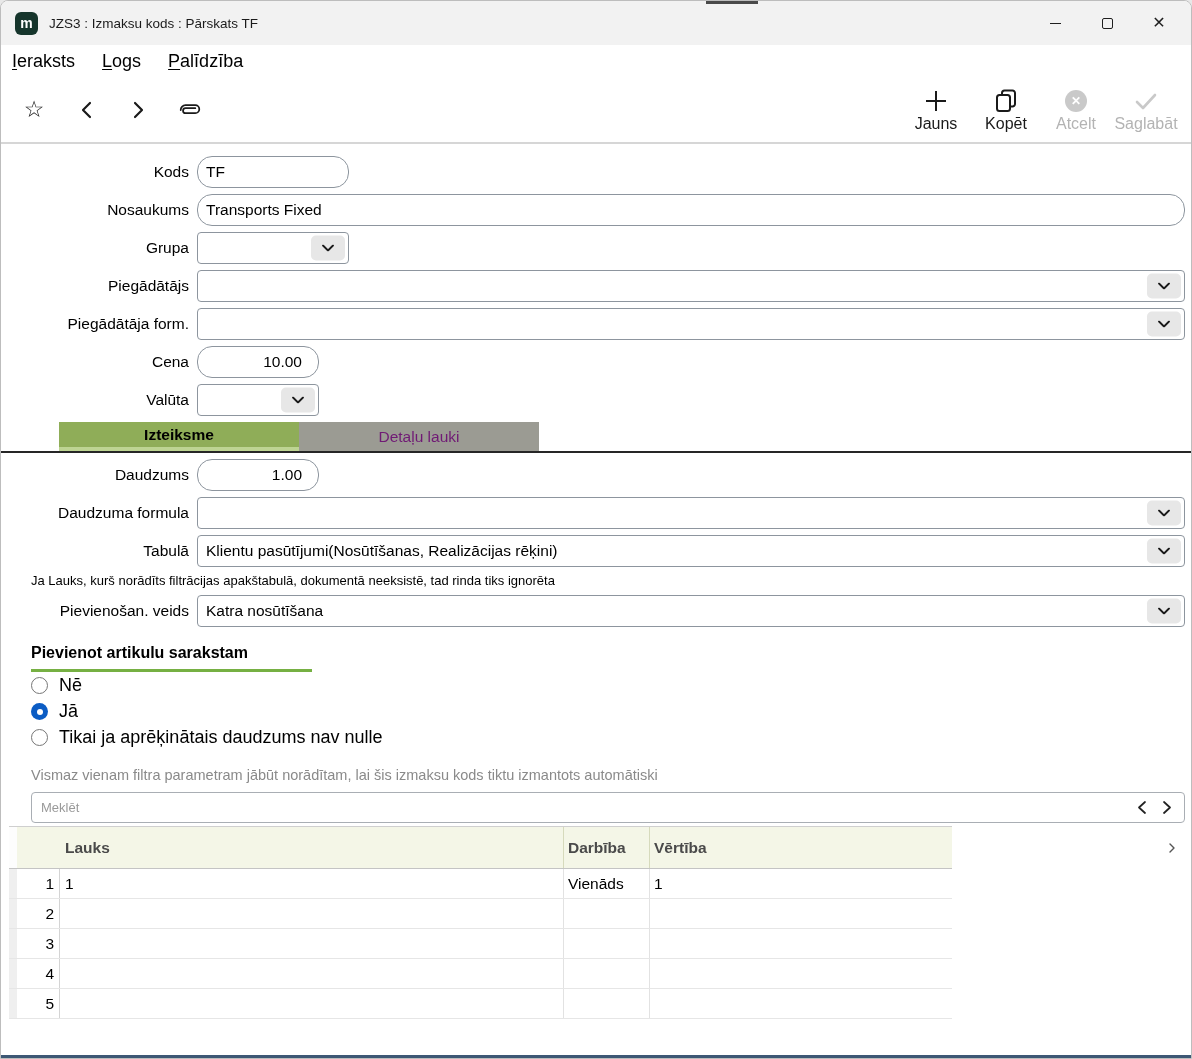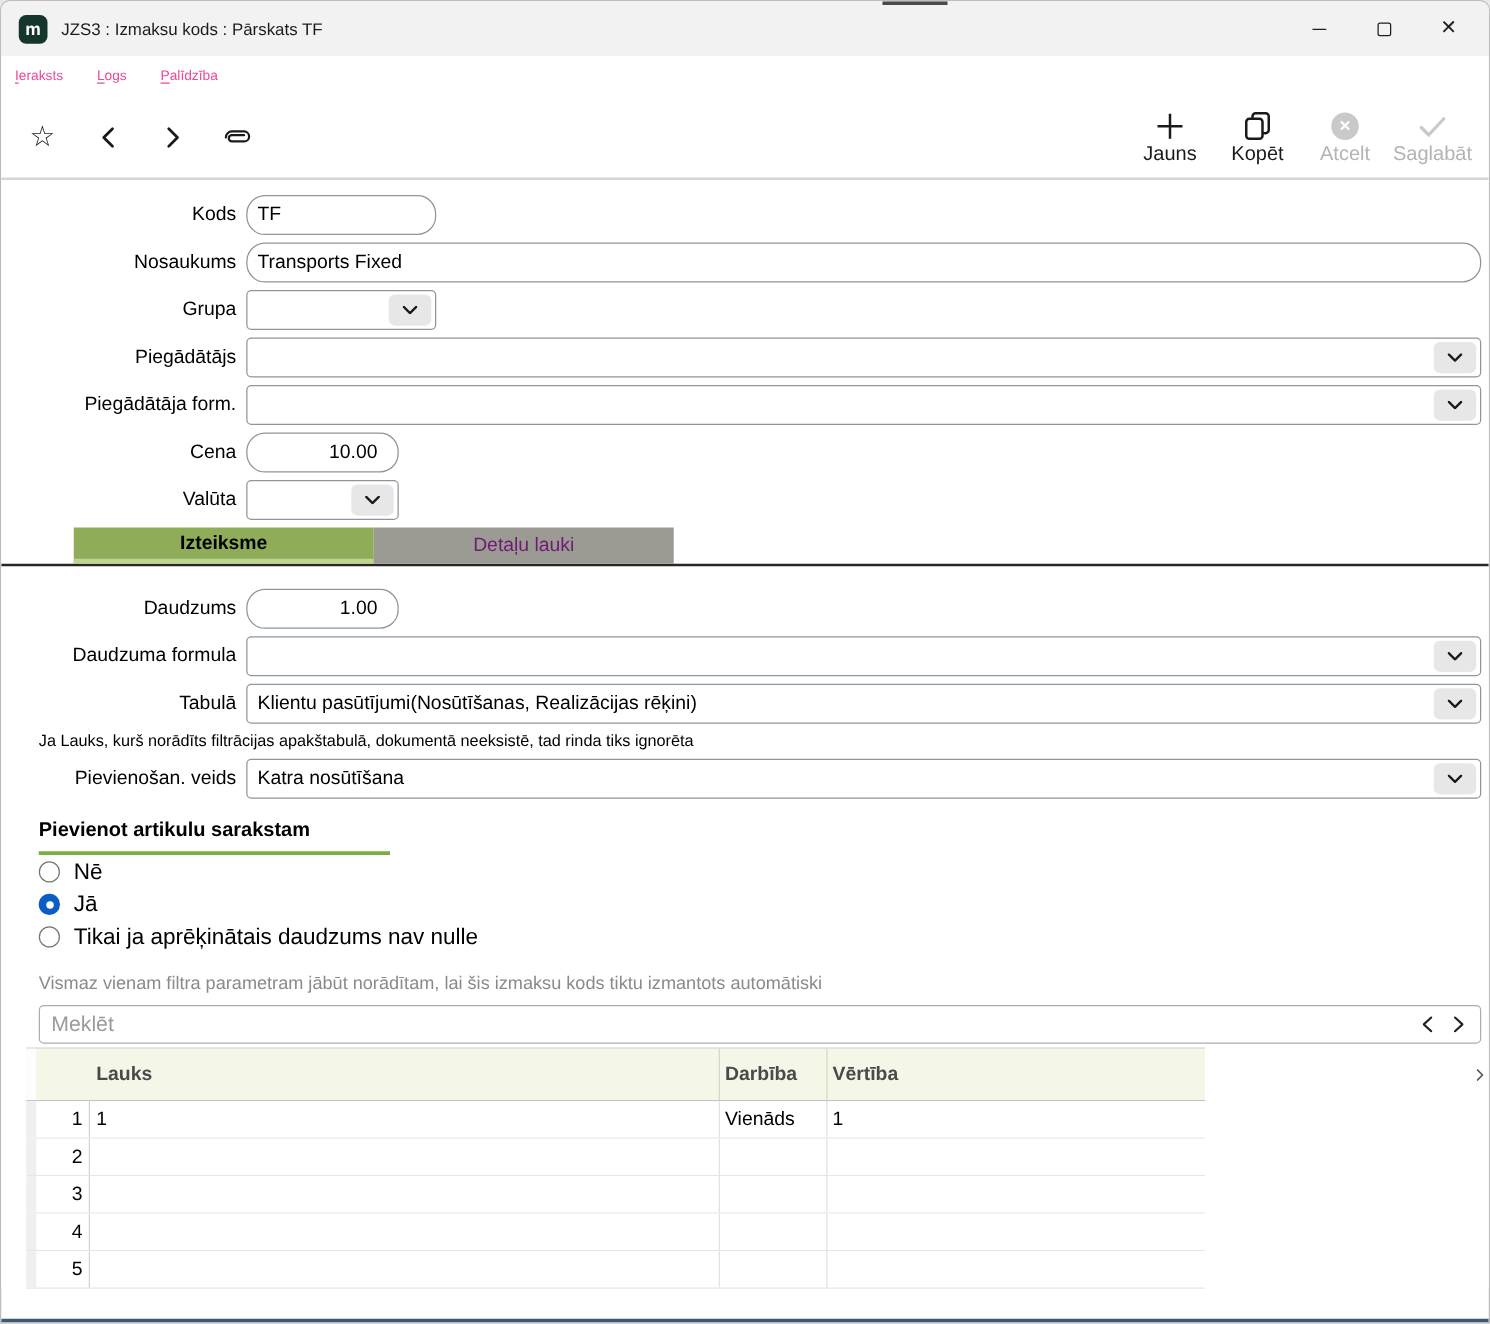--- a/index.html
+++ b/index.html
@@ -19,21 +19,21 @@
     font-size:14px; font-weight:bold; display:flex; align-items:center; justify-content:center; flex:none; }
   .title-text { margin-left:11px; font-size:13.5px; color:#1b1b1b; }
   .win-controls { margin-left:auto; display:flex; height:44px; }
   .win-btn { width:52px; height:44px; display:flex; align-items:center; justify-content:center; cursor:default; }
   .glyph-min { width:11px; height:0; border-top:1.4px solid #1f1f1f; display:block; }
   .glyph-max { width:11px; height:11px; border:1.4px solid #1f1f1f; border-radius:2px; display:block; }
   .glyph-close { font-size:16px; color:#1f1f1f; line-height:1; font-weight:400; }
 
   
   .menubar { height:32px; background:#fff; display:flex; align-items:center; padding-left:11px; gap:27px; }
-  .menu-item { font-size:11px; color:#ec4899; }
+  .menu-item { font-size:18px; color:#000000; }
   .menu-item .accel { text-decoration:underline; text-underline-offset:2px; }
 
   
   .toolbar { height:67px; background:#fff; border-bottom:2px solid #d6d6d6; display:flex; align-items:center; padding:0 8px 0 20px; }
   .tool-icon-btn { width:26px; height:30px; display:flex; align-items:center; justify-content:center; margin-right:26px; }
   .star-glyph { font-size:23px; line-height:1; color:#1a1a1a; }
   .tb-right { margin-left:auto; display:flex; gap:4px; padding-right:4px; }
   .big-btn { width:66px; display:flex; flex-direction:column; align-items:center; justify-content:center; padding-top:2px; }
   .big-btn .ic { height:26px; display:flex; align-items:center; justify-content:center; }
   .big-btn .lbl { font-size:16px; margin-top:1px; color:#1a1a1a; }
@@ -55,44 +55,44 @@
   .combo .chev-btn { position:absolute; right:3px; top:50%; transform:translateY(-50%); width:34px; height:25px;
     background:#e7e7e7; border-radius:5px; display:flex; align-items:center; justify-content:center; }
 
   
   .tabs { display:flex; margin-left:58px; width:480px; height:29px; }
   .tab { flex:1; display:flex; align-items:center; justify-content:center; font-size:15.5px; }
   .tab.active { background:#8fad58; color:#000; font-weight:bold; border-bottom:4px solid #bdd492; }
   .tab.inactive { background:#9b9b93; color:#701a75; }
   .dark-divider { height:2px; background:#262626; width:100%; }
 
-  .expr-area { padding-top:18px; }
+  .expr-area { padding-top:6px; }
   .note { margin:4px 0 7px 30px; font-size:13px; color:#000; }
   .section-h { margin:17px 0 0 30px; font-size:16px; font-weight:bold; color:#000; }
   .section-underline { margin:7px 0 0 30px; width:281px; height:3px; background:#76b043; }
 
   .radio-row { display:flex; align-items:center; gap:11px; margin-left:30px; height:25px; margin-top:1px; }
   .radio-row:first-of-type { margin-top:20px; }
   .radio { width:17px; height:17px; border-radius:50%; border:1.5px solid #767676; background:#fff; flex:none; position:relative; }
   .radio.checked { border:none; background:#0b5cc4; }
   .radio.checked::after { content:""; position:absolute; left:50%; top:50%; width:6px; height:6px; margin:-3px 0 0 -3px;
     border-radius:50%; background:#fff; }
   .radio-label { font-size:18px; }
 
   .hint { margin:17px 0 0 30px; font-size:14.5px; color:#8a8a8a; }
 
   .search-wrap { position:relative; margin:9px 0 0 30px; width:1154px; height:31px;
     border:1px solid #a9aeb4; border-radius:4px; background:#fff; display:flex; align-items:center; }
-  .search-input { flex:1; border:none; outline:none; background:transparent; font-size:17px; font-family:inherit;
+  .search-input { flex:1; border:none; outline:none; background:transparent; font-size:13px; font-family:inherit;
     padding:0 70px 0 9px; height:100%; color:#b91c1c; }
   .search-input::placeholder { color:#9a9a9a; }
   .search-arrows { position:absolute; right:13px; top:0; height:100%; display:flex; align-items:center; gap:17px; }
 
   
-  .ftable { margin:3px 0 0 20px; width:943px; border-top:1px solid #cfcfcf;text-align:center; }
+  .ftable { margin:3px 0 0 8px; width:943px; border-top:1px solid #cfcfcf;text-align:center; }
   .trow { display:grid; grid-template-columns:8px 43px 504px 86px 515px 14px; }
   .thead { height:42px; background:#f4f6e7; border-bottom:1px solid #c4c4c4; }
   .thead .cell { display:flex; align-items:center; font-size:15.5px; font-weight:bold; color:#4a4a4a; }
   .thead .sliver { background:#fdfdfd; }
   .thead .c-lauks, .thead .c-darbiba { border-right:1px solid #d6dabc; }
   .thead .c-lauks { padding-left:5px; }
   .thead .c-darbiba, .thead .c-vertiba { padding-left:4px; }
   .thead .c-more { display:flex; align-items:center; justify-content:center; }
   .tbody-row { height:30px; background:#fff; border-bottom:1px solid #e6e6e6; }
   .tbody-row .cell { display:flex; align-items:center; font-size:15.5px; color:#000; overflow:hidden; }

